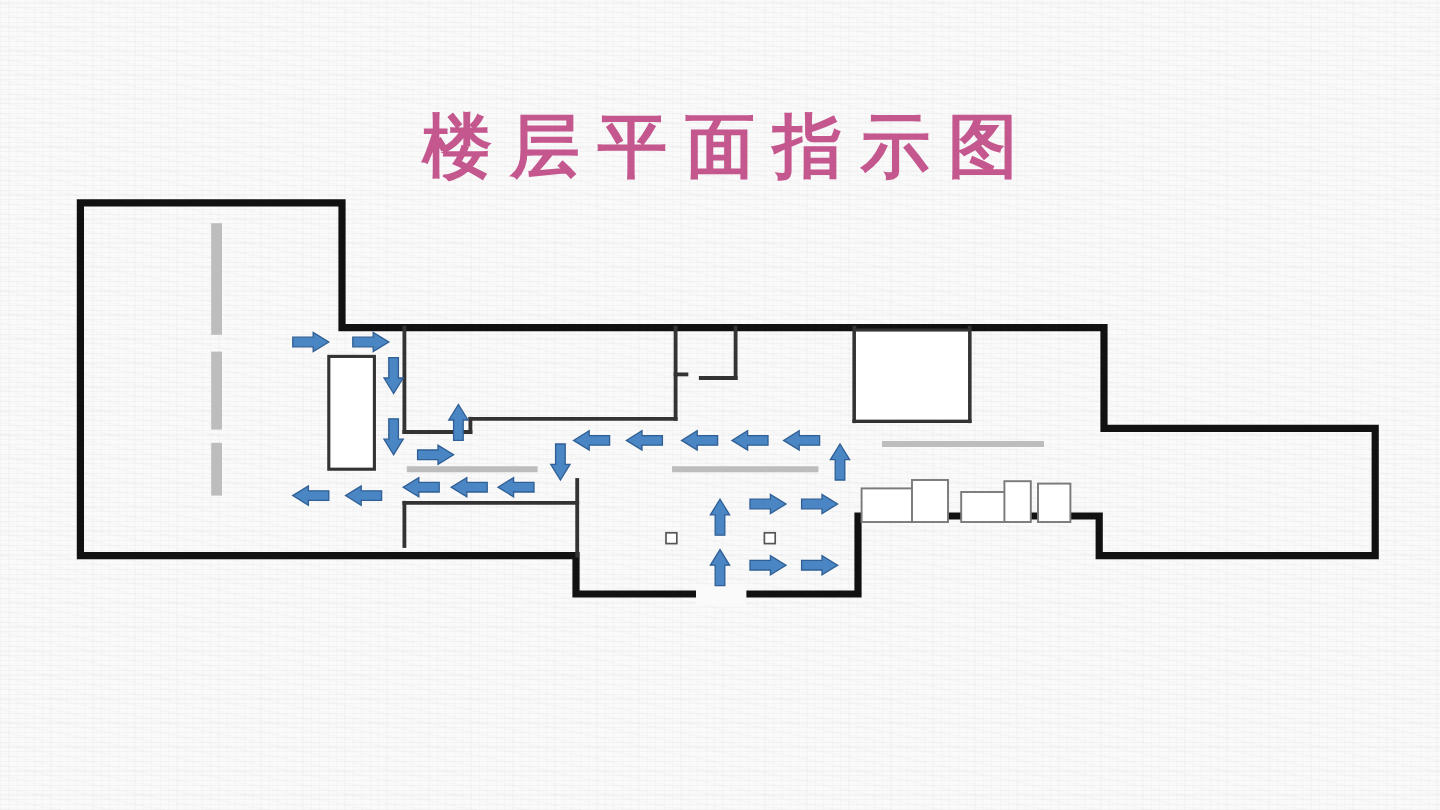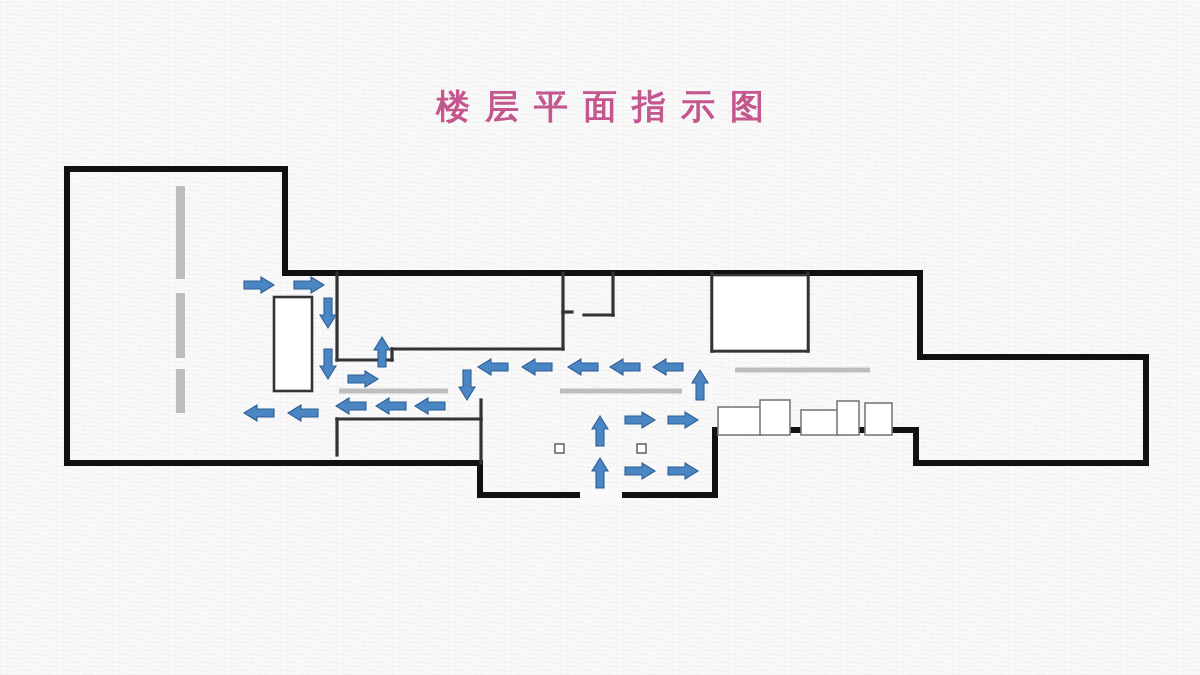--- a/index.html
+++ b/index.html
@@ -30,21 +30,21 @@
         rgba(0,0,0,0.012) 0px, rgba(0,0,0,0.012) 2px,
         rgba(255,255,255,0) 2px, rgba(255,255,255,0) 9px);
     overflow: hidden;
   }
   #title {
     position: absolute;
     left: 0;
     top: 84px;
     width: 1200px;
     text-align: center;
-    font-size: 34px;
+    font-size: 58px;
     font-weight: bold;
     letter-spacing: 15px;
     text-indent: 15px;
     color: #c4578e;
     font-family: "DejaVu Sans", "Liberation Sans", sans-serif;
     white-space: nowrap;
     user-select: none;
   }
   #plan-svg {
     position: absolute;

